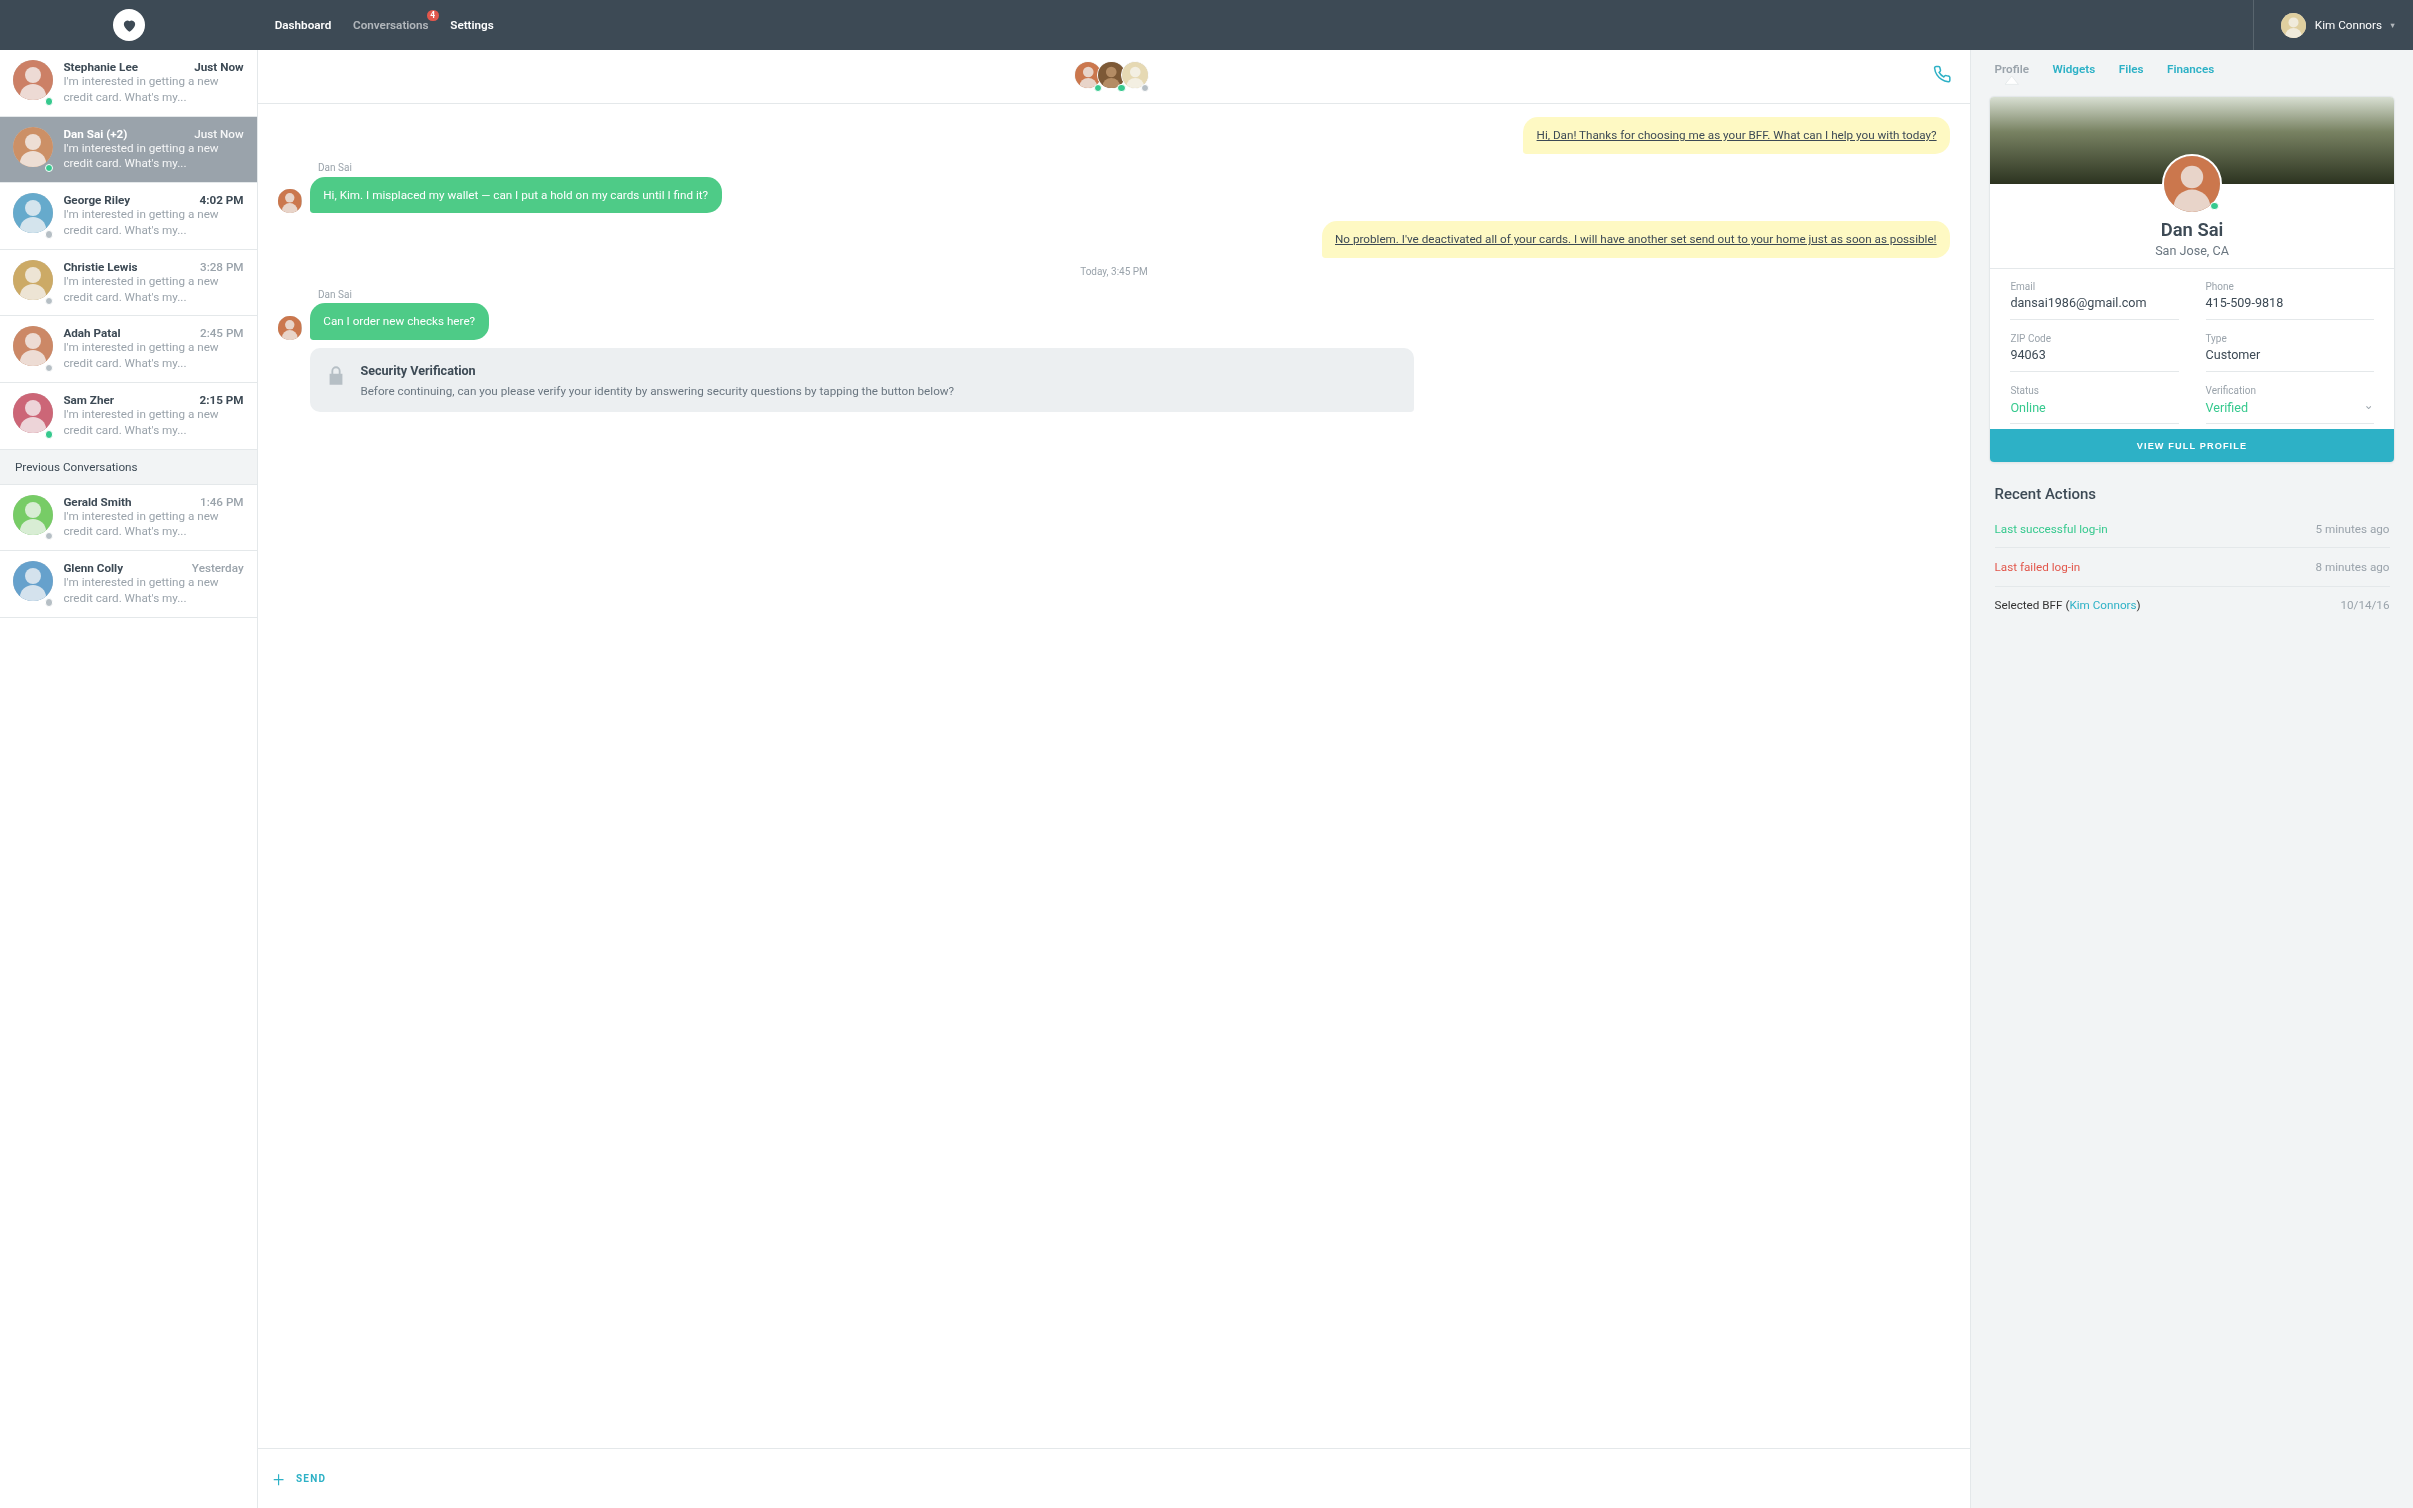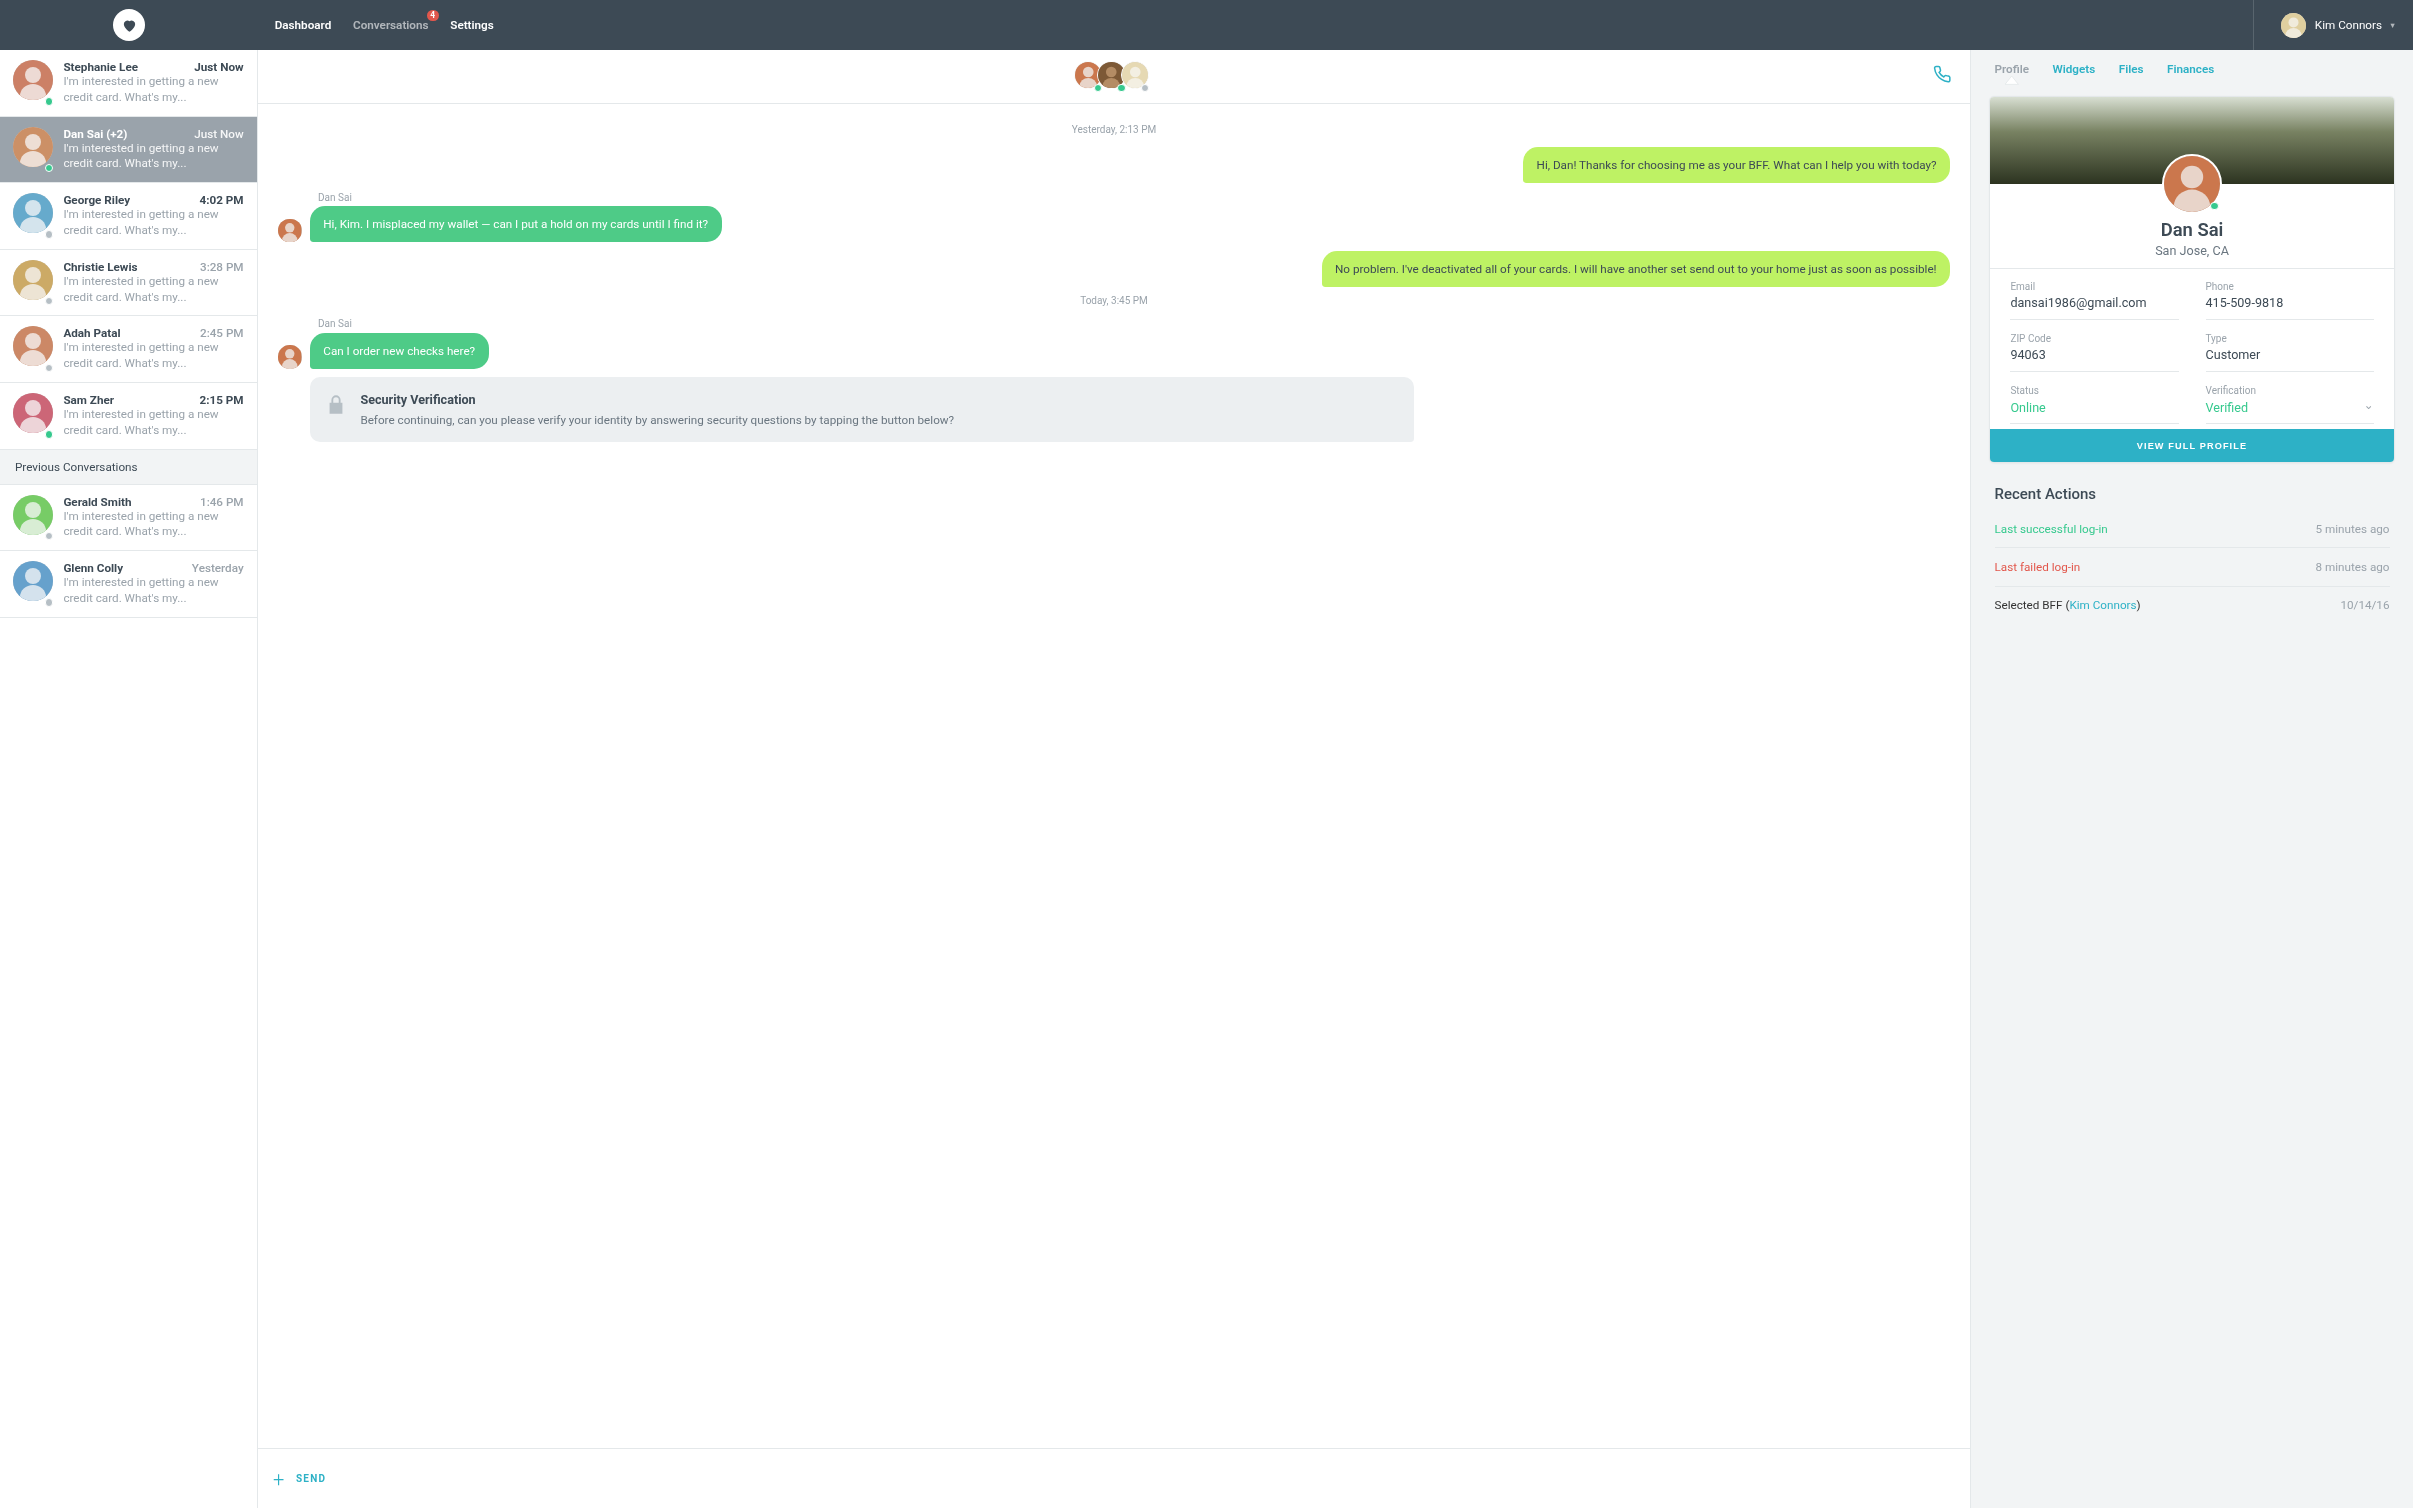--- a/index.html
+++ b/index.html
@@ -55,21 +55,21 @@
 .chat-header .participants .avatar { width:28.5px; height:28.5px; border:1.7px solid #fff; }
 .chat-header .phone { position:absolute; right:18.4px; color:var(--accent); font-size:17px; cursor:pointer;}
 .messages { flex:1; overflow-y:auto; padding:13.4px 20px; background:#fff;}
 .date-sep { text-align:center; color:var(--text-muted); font-size:10px; margin:6.7px 0 11.7px; }
 .sender-label { color:var(--text-muted); font-size:10px; margin:8.4px 0 3.4px 40px; }
 .msg-row { display:flex; margin-bottom:8.4px; }
 .msg-row.left { align-items:flex-end; }
 .msg-row.right { justify-content:flex-end; }
 .msg-row .avatar.small { width:23.5px; height:23.5px; margin-right:8.4px; flex:0 0 23.5px; }
 .bubble { max-width:66%; padding:10px 13.4px; border-radius:15px; line-height:1.4; font-size:11.7px;}
-.bubble.agent { background:#bef264; color:#3d4a55; border-bottom-left-radius:3.4px; }
+.bubble.agent { background:#fef9c3; color:#3d4a55; border-bottom-left-radius:3.4px;text-decoration:underline; }
 .bubble.user  { background:var(--green); color:#fff; border-bottom-left-radius:3.4px; }
 .msg-row.right .agent-wrap { display:flex; justify-content:flex-end; width:100%;}
 .msg-row.right .bubble { margin-left:0; }
 .pad-left { margin-left:32px; }
 
 .verify-card { margin-left:32px; max-width:66%; background:#eceff1; border-radius:10px 10px 3.4px 10px; overflow:hidden; }
 .verify-body { display:flex; gap:13.4px; padding:15px 15px 11.7px 15px; }
 .verify-icon { color:#b6bfc5; font-size:22px; }
 .verify-text h4 { color:#3d4a55; margin-bottom:5px; font-size:12.6px; }
 .verify-text p { color:#6a7680; line-height:1.5; }
@@ -291,21 +291,20 @@
                 </svg></span><span class="status-dot offline"></span></div>
         </div>
         <div class="phone">
           <svg width="18.4" height="18.4" viewBox="0 0 24 24" fill="none" stroke="currentColor" stroke-width="2" stroke-linecap="round">
               <path d="M22 16.9v3a2 2 0 0 1-2.2 2 19.8 19.8 0 0 1-8.6-3.1 19.5 19.5 0 0 1-6-6A19.8 19.8 0 0 1 2.1 4.2 2 2 0 0 1 4.1 2h3a2 2 0 0 1 2 1.7c.1.9.3 1.8.6 2.6a2 2 0 0 1-.5 2.1L8 9.6a16 16 0 0 0 6 6l1.2-1.2a2 2 0 0 1 2.1-.5c.8.3 1.7.5 2.6.6A2 2 0 0 1 22 16.9z"></path>
             </svg>
         </div>
       </div>
 
       <div class="messages">
-        <div class="date-sep">Yesterday, 2:13 PM</div>
 
         <div class="msg-row right">
             <div class="agent-wrap">
               <div class="bubble agent pad-left">Hi, Dan! Thanks for choosing me as your BFF. What can I help you with today?</div>
             </div>
           </div>
 
         <div class="sender-label">Dan Sai</div>
         <div class="msg-row left">
           <span class="avatar small">

